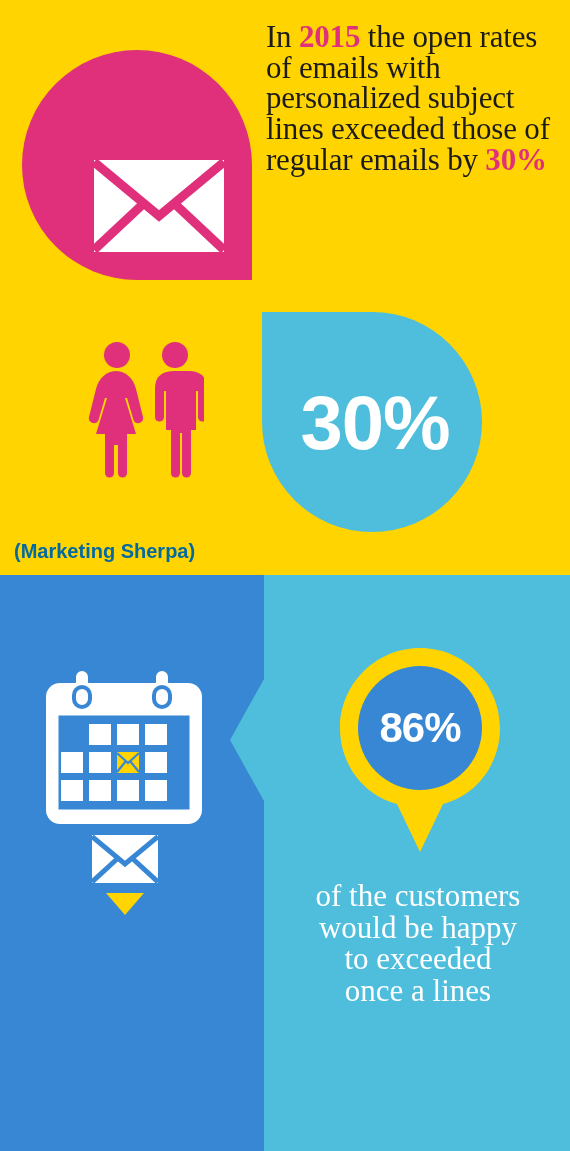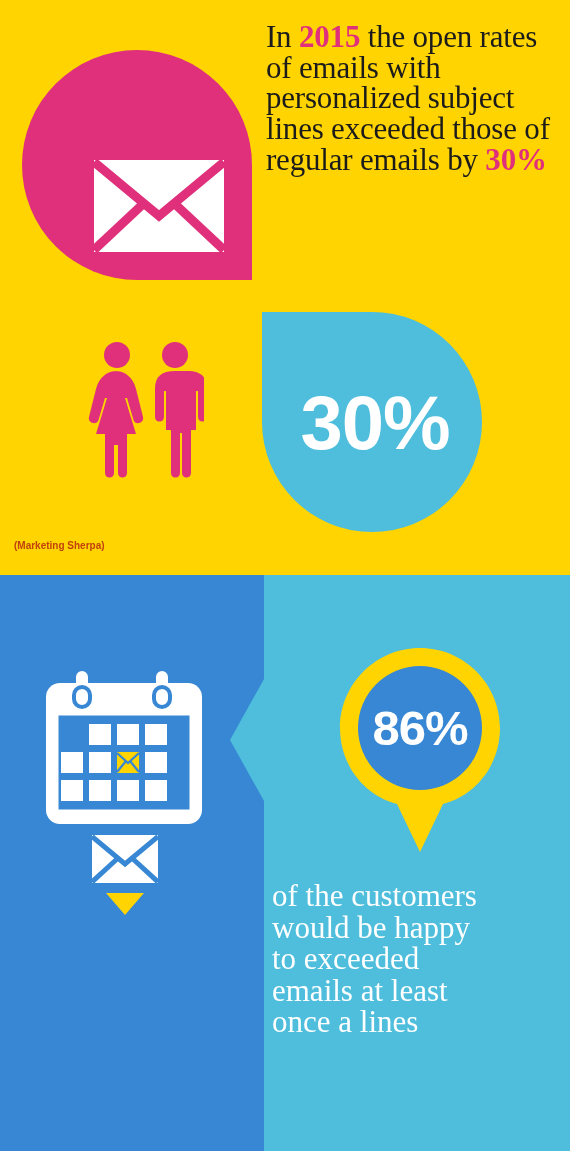--- a/index.html
+++ b/index.html
@@ -44,21 +44,21 @@
     font-size:76px;color:#ffffff;letter-spacing:-1px;
     padding-left:6px;box-sizing:border-box;
   }
 
   
   .people-top{position:absolute;left:88px;top:341px;width:116px;height:140px;}
 
   .credit{
     position:absolute;
     font-family:"Liberation Sans",sans-serif;font-weight:bold;
-    font-size:10px;color:#c2410c;
+    font-size:20px;color:#0369a1;
   }
   .credit-top{left:14px;top:540px;}
 
   
   .bottom-section{position:absolute;left:0;top:575px;width:570px;height:576px;background:#3787D4;}
   .bottom-right-panel{
     position:absolute;left:0;top:0;width:570px;height:576px;
   }
   .calendar{position:absolute;left:44px;top:94px;width:160px;height:155px;}
   .env-small{position:absolute;left:92px;top:260px;width:66px;height:48px;}
@@ -67,26 +67,26 @@
     border-left:19px solid transparent;border-right:19px solid transparent;
     border-top:22px solid #FFD400;
   }
 
   
   .pin{position:absolute;left:335px;top:648px;width:170px;height:210px;}
   .pin .pct86{
     position:absolute;left:0;top:0;width:170px;height:160px;
     display:flex;align-items:center;justify-content:center;
     font-family:"Liberation Sans",sans-serif;font-weight:bold;
-    font-size:49px;color:#ffffff;letter-spacing:-1px;
+    font-size:42px;color:#ffffff;letter-spacing:-1px;
   }
 
   .bottom-text{
     position:absolute;left:272px;top:880px;width:292px;
-    text-align:left;color:#ffffff;
+    text-align:center;color:#ffffff;
     font-family:"Liberation Serif",serif;
     font-size:31px;line-height:1.02;
   }
 </style>
 </head>
 <body>
 
 <div class="page">
 
   <div class="top-section">
@@ -186,17 +186,16 @@
       <path d="M85 0 C41 0 5 36 5 80 C5 116 28 147 62 156 L85 204 L108 156 C142 147 165 116 165 80 C165 36 129 0 85 0 Z" fill="#FFD400"></path>
       <circle cx="85" cy="80" r="62" fill="#3787D4"></circle>
     </svg>
     <div class="pct86">86%</div>
   </div>
 
   <div class="bottom-text">
     <div>of the customers</div>
     <div>would be happy</div>
     <div>to exceeded</div>
-    <div>emails at least</div>
     <div>once a lines</div>
   </div>
 
 </div>
 
 </body></html>

